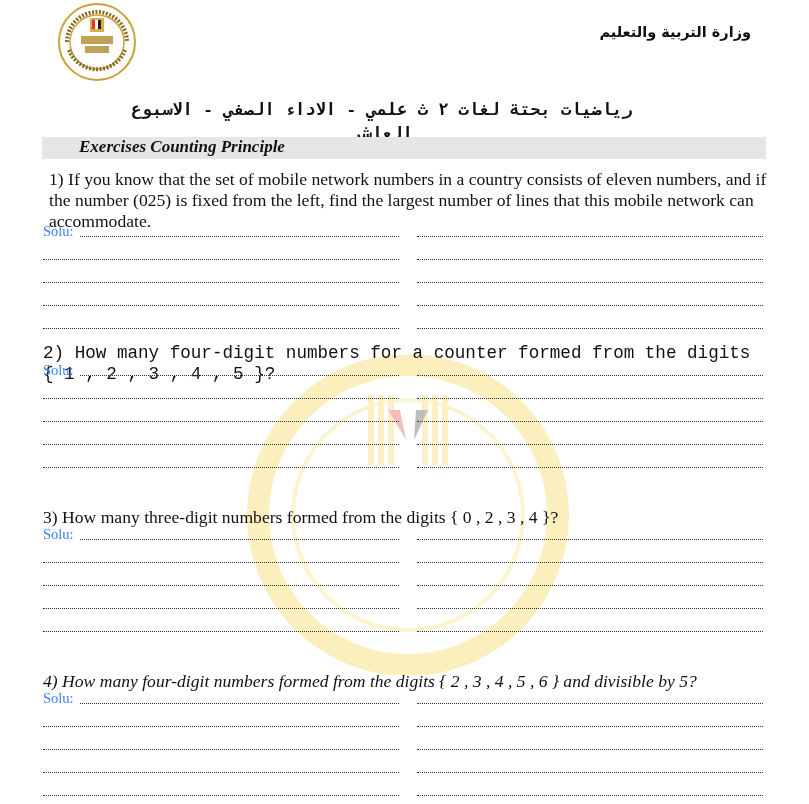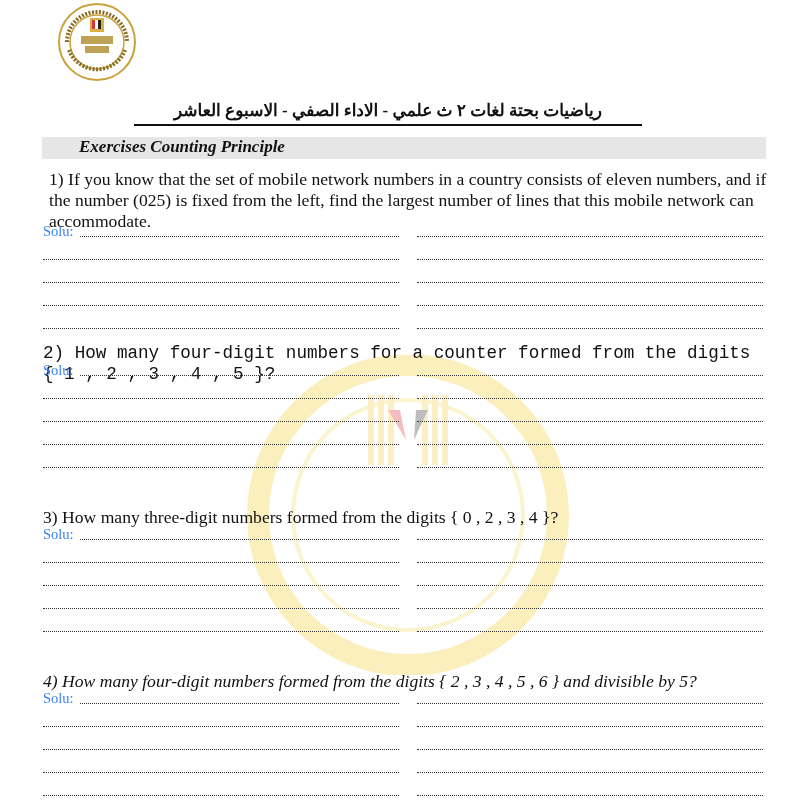--- a/index.html
+++ b/index.html
@@ -7,23 +7,23 @@
     width:809px; height:804px; overflow:hidden; background:#ffffff;
     position:relative; font-family:"Liberation Serif", serif; color:#111;
   }
   .logo { position:absolute; left:55px; top:2px; width:84px; height:80px; }
   .header-ar {
     position:absolute; right:58px; top:22px; width:260px;
     direction:rtl; text-align:right;
     font-family:"DejaVu Sans", sans-serif; font-weight:bold; font-size:14.5px; line-height:21px; color:#111;
   }
   .title-ar {
-    position:absolute; left:134px; width:508px; top:99px;
+    position:absolute; left:128px; width:508px; top:99px;
     direction:rtl; text-align:center;
-    font-family:Liberation Serif, serif; font-weight:bold; font-size:17px; line-height:24px;
+    font-family:Liberation Mono, monospace; font-weight:bold; font-size:17px; line-height:24px;
     border-bottom:2px solid #111; padding-bottom:1px;
   }
   .section-bar {
     position:absolute; left:42px; top:137px; width:724px; height:22px;
     background:#e6e6e6;
   }
   .section-title {
     position:absolute; left:43px; top:136px;
     font-style:italic; font-weight:bold; font-size:17px; line-height:22px;padding-left:36px;
   }
@@ -52,20 +52,21 @@
   <path d="M14 48 A30 30 0 0 0 70 48" fill="none" stroke="#8a6b1f" stroke-width="4" stroke-dasharray="2 1.5"></path>
   <rect x="35" y="16" width="14" height="14" fill="#d9b048"></rect>
   <rect x="37" y="18" width="3" height="9" fill="#d33"></rect>
   <rect x="40" y="18" width="3" height="9" fill="#fff"></rect>
   <rect x="43" y="18" width="3" height="9" fill="#222"></rect>
   <rect x="26" y="34" width="32" height="8" fill="#b08b2c" opacity="0.8"></rect>
   <rect x="30" y="44" width="24" height="7" fill="#b08b2c" opacity="0.8"></rect>
 </svg>
 
 <div class="header-ar">
+  <div>وزارة التربية والتعليم</div>
 </div>
 
 <div class="title-ar">رياضيات بحتة لغات ٢ ث علمي - الاداء الصفي - الاسبوع العاشر</div>
 
 <div class="section-bar"></div>
 <div class="section-title">Exercises Counting Principle</div>
 
 <svg class="watermark" viewBox="0 0 360 320">
   <circle cx="180" cy="160" r="150" fill="none" stroke="#fbefb6" stroke-width="22"></circle>
   <circle cx="180" cy="160" r="115" fill="none" stroke="#fcf3c9" stroke-width="4"></circle>

